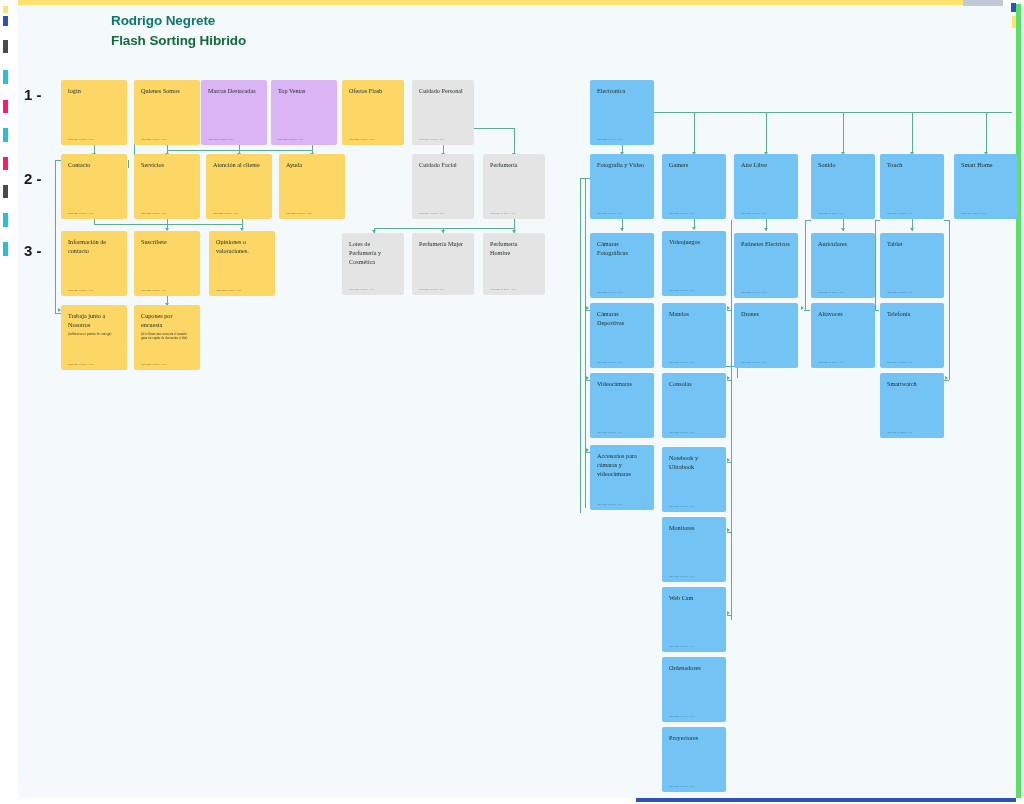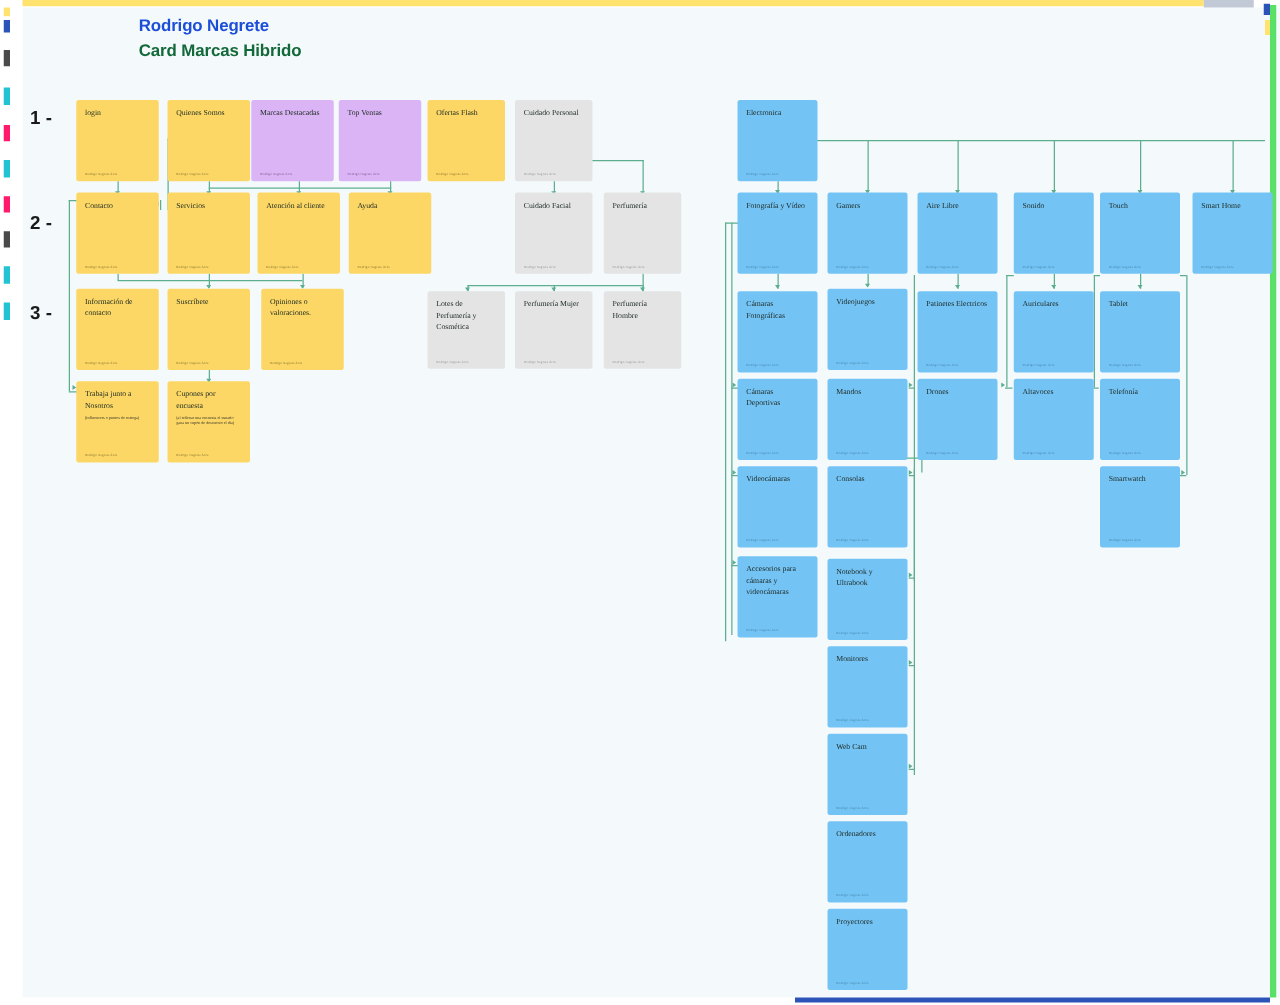--- a/index.html
+++ b/index.html
@@ -58,21 +58,21 @@
   }
   .edge-bottom-blue {
     position: absolute; top: 798px; left: 636px; width: 380px; height: 4px;
     background: #2b53b8;
   }
 
   
   .header { position: absolute; left: 111px; top: 13px; }
   .header .line1 {
     font-family: "Liberation Sans", sans-serif;
-    font-weight: bold; font-size: 13.5px; color: #1d4ed8;
+    font-weight: bold; font-size: 13.5px; color: #0f766e;
     letter-spacing: -0.1px;
   }
   .header .line2 {
     font-family: "Liberation Sans", sans-serif;
     font-weight: bold; font-size: 13.5px; color: #14693a;
     margin-top: 5px; letter-spacing: -0.1px;
   }
 
   
   .row-label {
@@ -181,21 +181,21 @@
   <div class="edge-top-yellow"></div>
   <div class="edge-top-grey"></div>
   <div class="edge-right-green"></div>
   <div class="edge-right-yellow"></div>
   <div class="edge-right-blue"></div>
   <div class="edge-bottom"></div>
   <div class="edge-bottom-blue"></div>
 
   <div class="header">
     <div class="line1">Rodrigo Negrete</div>
-    <div class="line2">Card Marcas Hibrido</div>
+    <div class="line2">Flash Sorting Hibrido</div>
   </div>
 
   <div class="row-label" style="left:24px; top:86px;">1 -</div>
   <div class="row-label" style="left:24px; top:170px;">2 -</div>
   <div class="row-label" style="left:24px; top:242px;">3 -</div>
 
   <div id="connector-layer">
       <div class="conn v" style="left: 94px; top: 145px; height: 10px;"></div>
       <div class="arrow" style="left: 91.5px; top: 153px;"></div>
       <div class="conn v" style="left: 134px; top: 111px; height: 57px;"></div>

